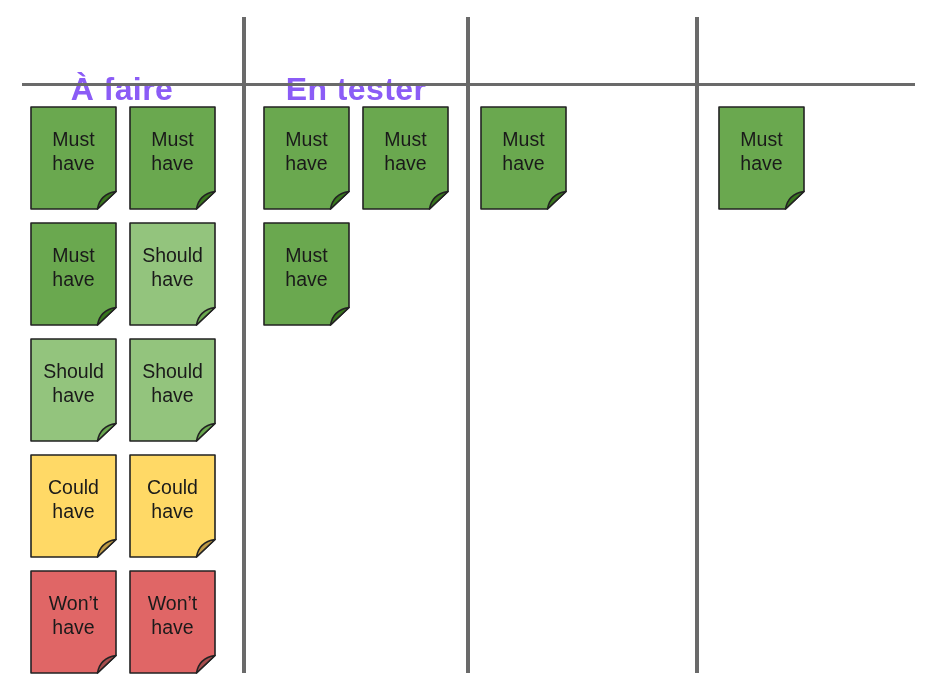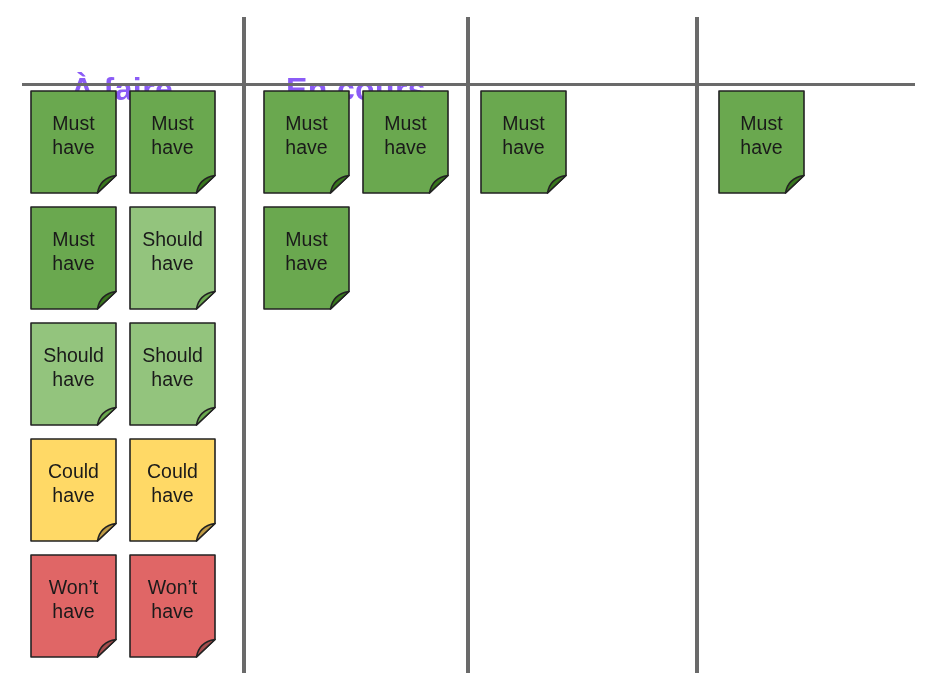--- a/index.html
+++ b/index.html
@@ -30,21 +30,21 @@
   .rule-v {
     position: absolute; top: 17px; height: 656px; width: 4px;
     background: var(--divider, #6a6a6a);
   }
   .rule-v--0 { left: 242px; }
   .rule-v--1 { left: 466px; }
   .rule-v--2 { left: 695px; }
 
   
   .notes {
-    position: absolute; top: 90px; width: 195px;
+    position: absolute; top: 106px; width: 195px;
     display: flex; flex-wrap: wrap;
     column-gap: 13px; row-gap: 11px;
     align-content: flex-start;
     gap: 12px;
   }
   .notes--0 { left: 30px;  }
   .notes--1 { left: 263px; }
   .notes--2 { left: 480px; }
   .notes--3 { left: 718px; }
 
@@ -69,21 +69,21 @@
   .note--could  .note-fold { fill: var(--could_fold); }
   .note--wont   .note-body { fill: var(--wont); }
   .note--wont   .note-fold { fill: var(--wont_fold); }
 </style>
 </head>
 <body>
 
 <div class="board">
 
   <div class="col-header col-header--0">À faire</div>
-  <div class="col-header col-header--1">En cours</div>
+  <div class="col-header col-header--1">En tester</div>
 
   <div class="rule-h"></div>
   <div class="rule-v rule-v--0"></div>
   <div class="rule-v rule-v--1"></div>
   <div class="rule-v rule-v--2"></div>
 
   <div class="notes notes--0">
       <div class="note note--must">
     <svg viewBox="0 0 87 104" width="87" height="104" aria-hidden="true">
       <path class="note-body" d="M1,1 H86 V85.5 L67.5,103 H1 Z"></path>

